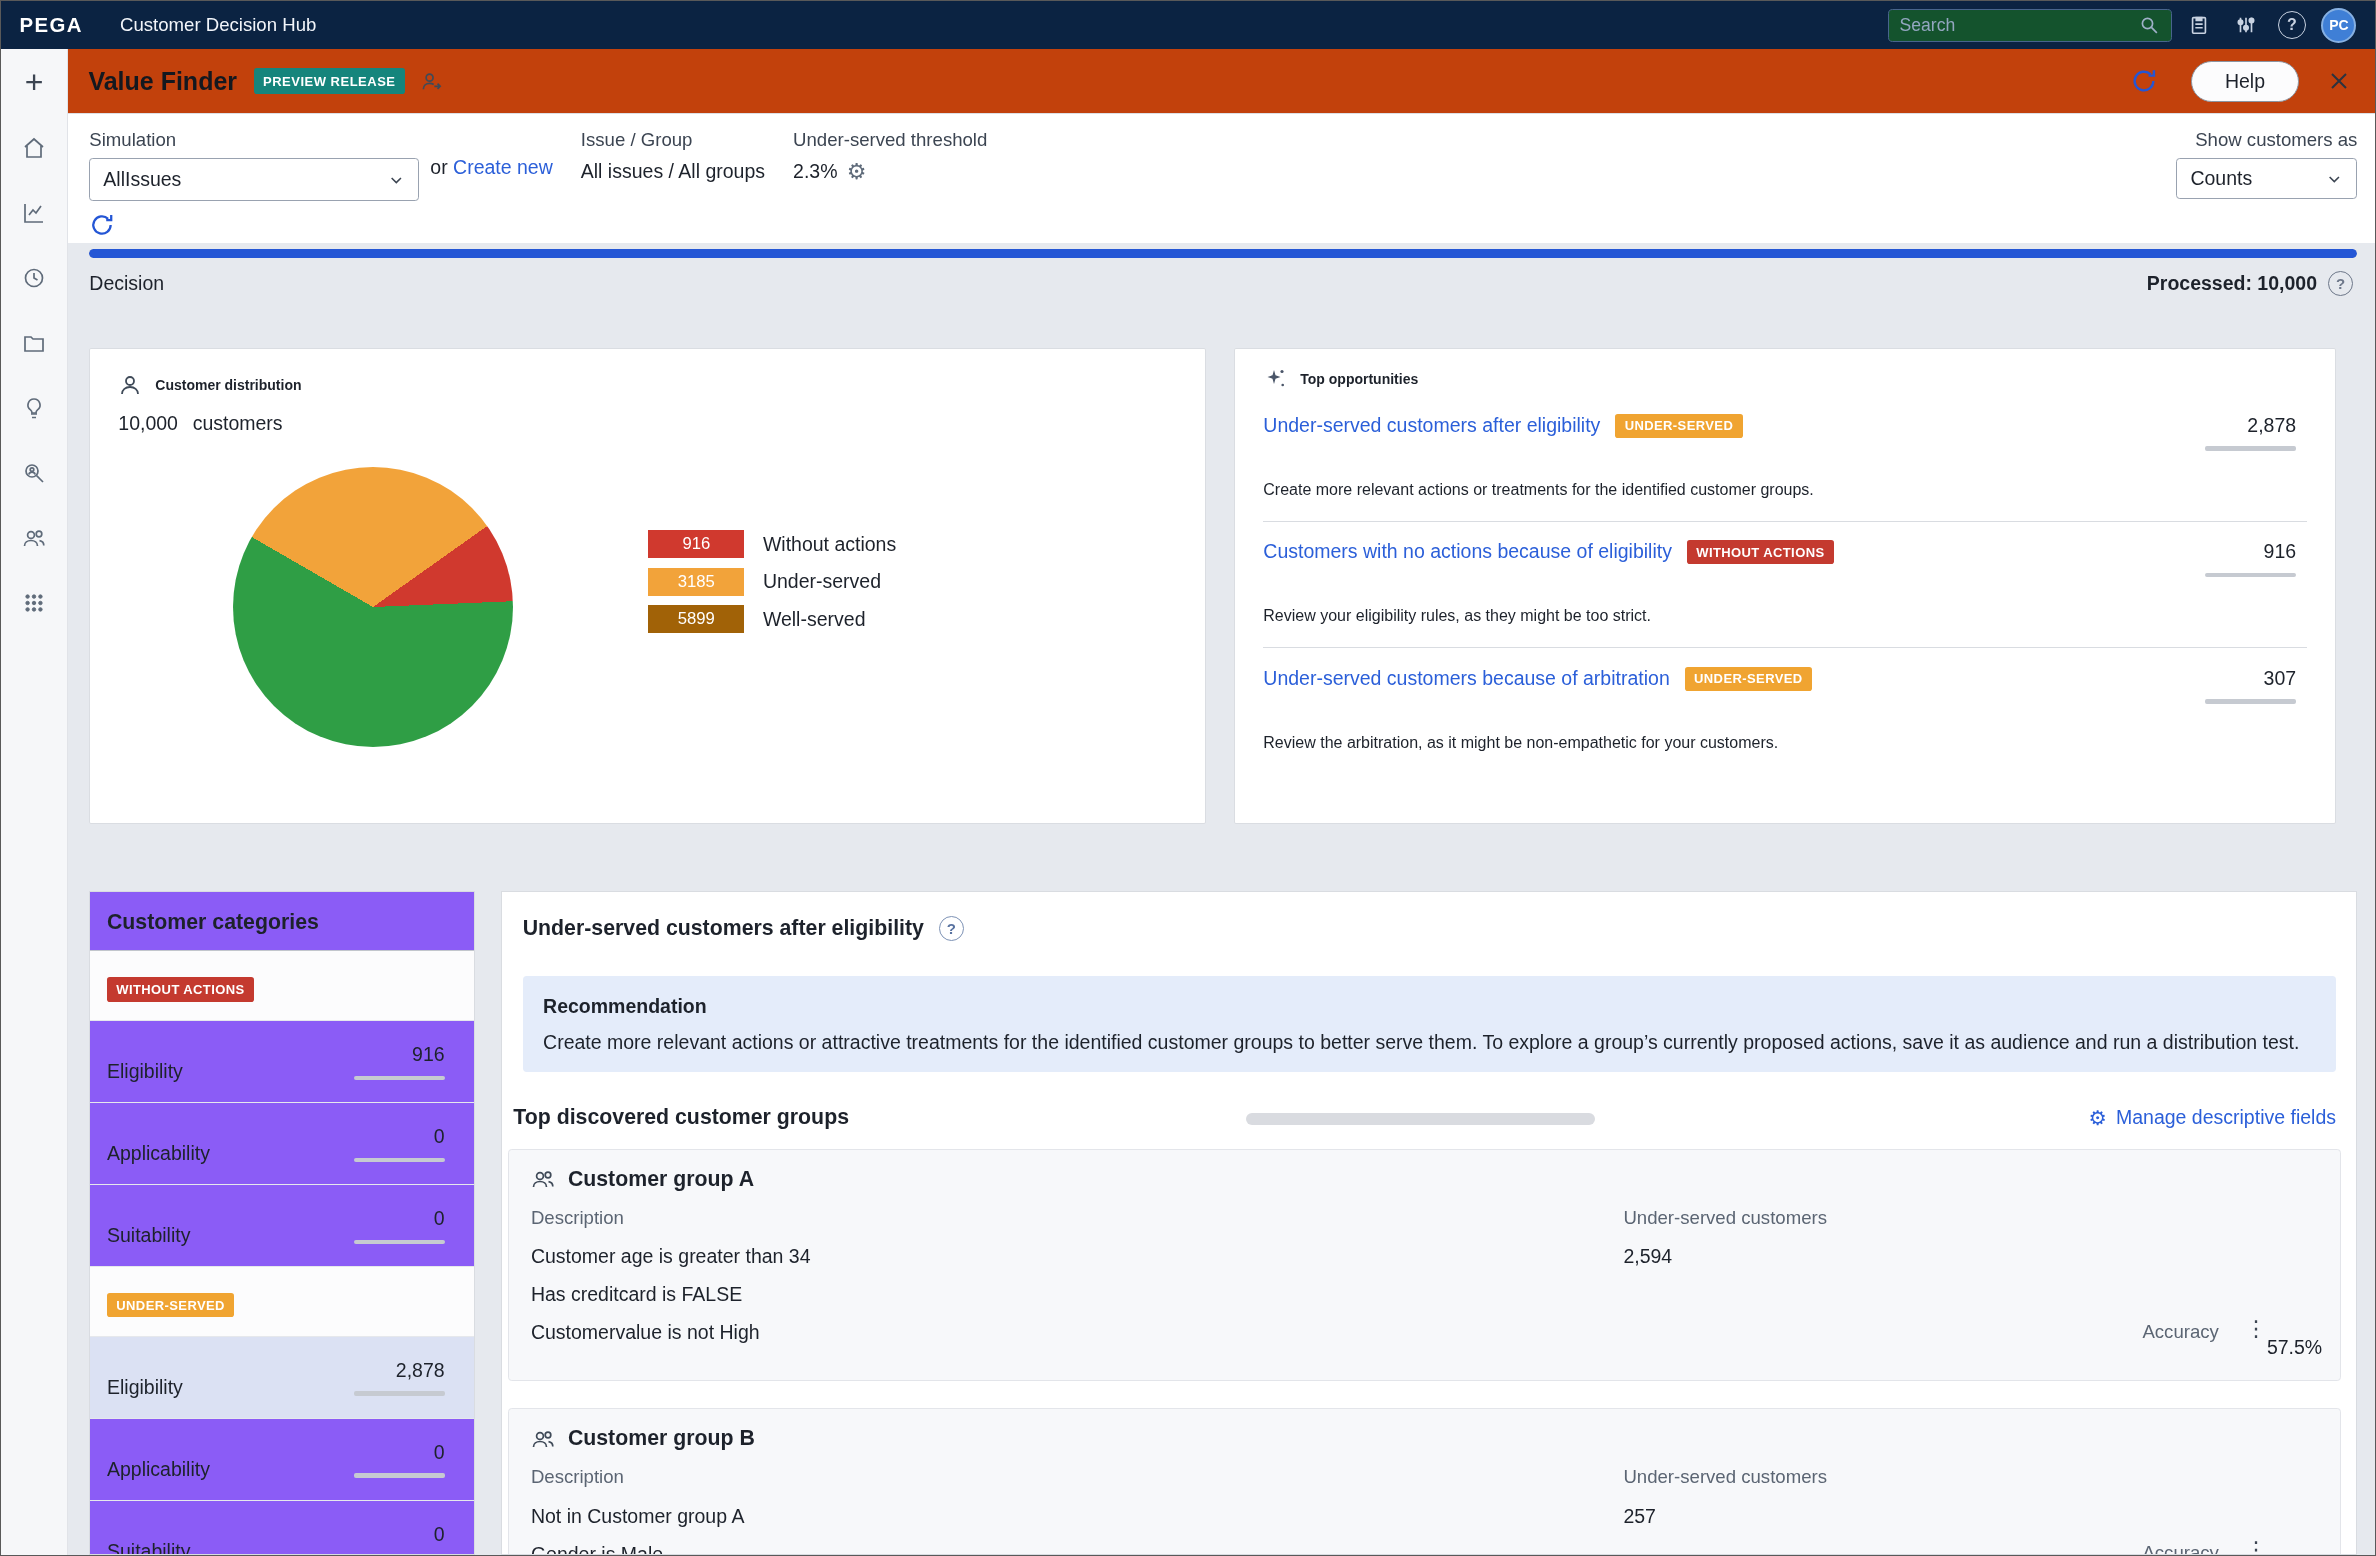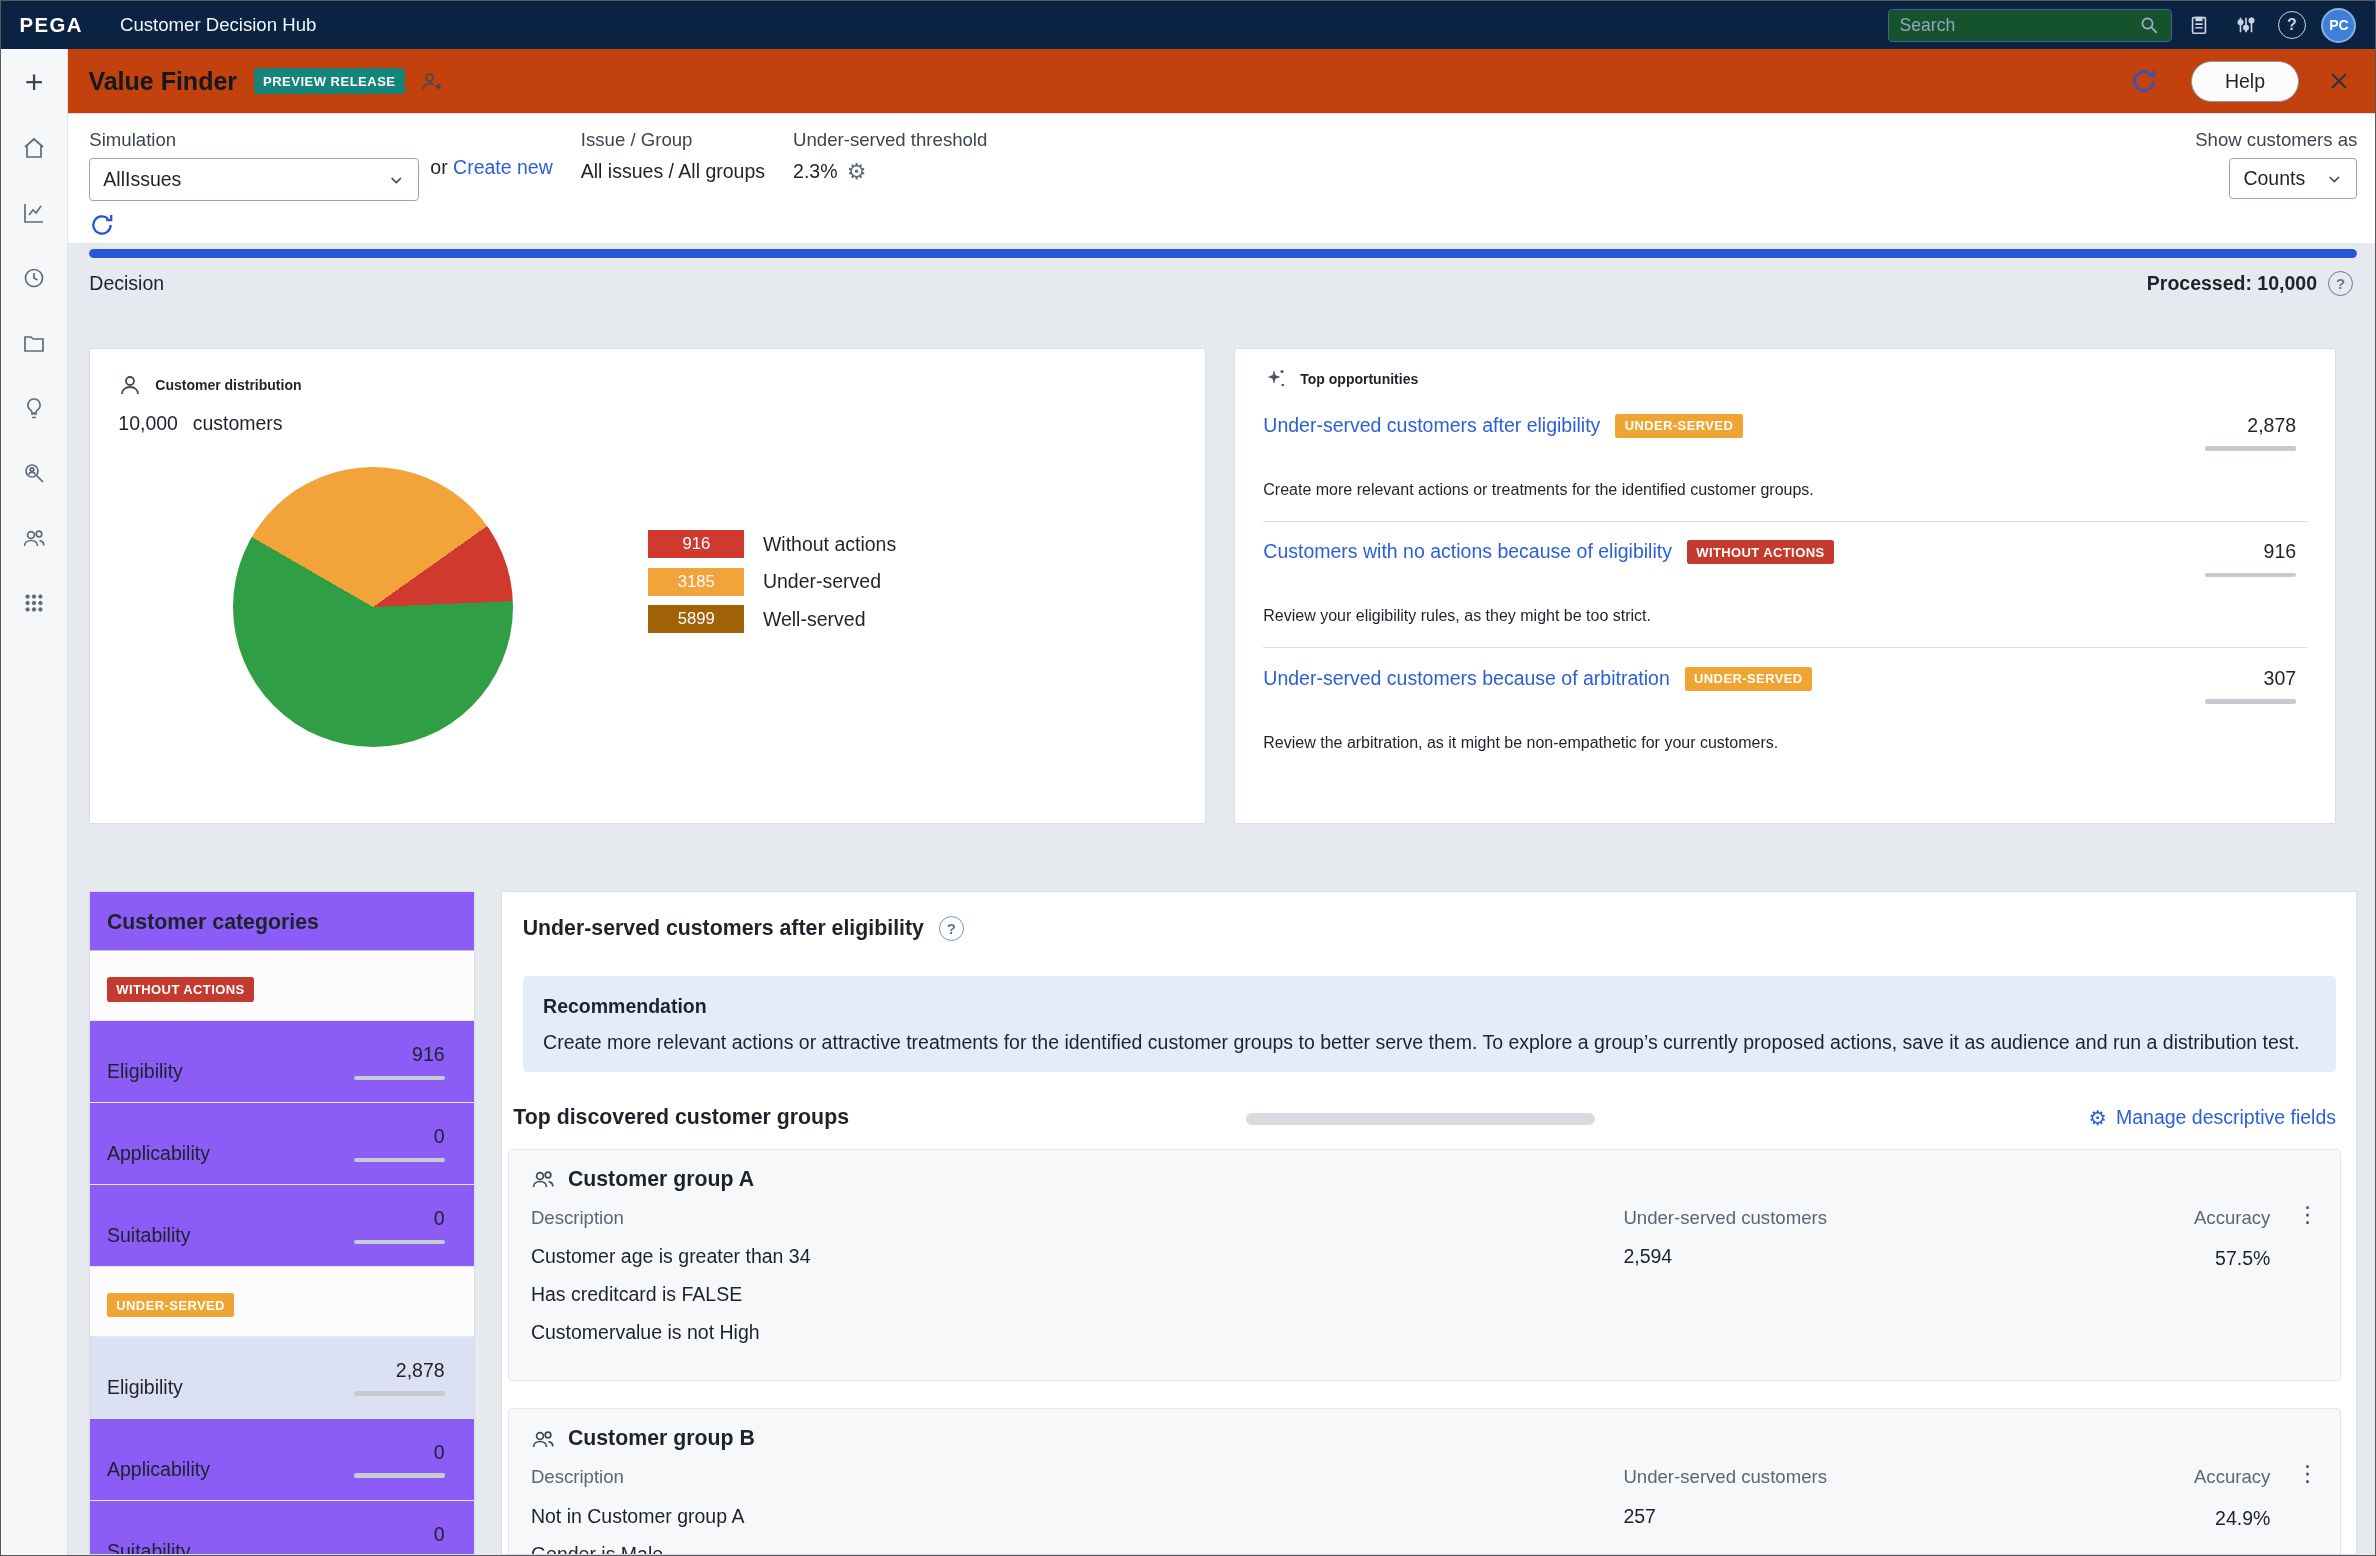--- a/index.html
+++ b/index.html
@@ -36,21 +36,21 @@
   .ph-spacer{flex:1}
   .icon-refresh{display:flex;cursor:pointer}
   .help-btn{border:0.9px solid #8b94a1;border-radius:22px;height:41px;padding:0 33px;display:flex;align-items:center;font-size:19.5px;color:#1d222b;background:#fcfcfd;margin-left:33px;cursor:pointer}
   .close-btn{margin-left:28px;display:flex;cursor:pointer}
 
   
   .controls{background:#fff;padding:15px 17.6px 4.6px 21.3px;display:flex;align-items:flex-start;flex:0 0 auto}
   .f-label{font-size:18.6px;color:#3c4552;margin-bottom:7.4px}
   .select{height:43px;border:0.9px solid #99a2b0;border-radius:3.7px;background:#fff;display:flex;align-items:center;justify-content:space-between;padding:0 13px;font-size:19.5px;color:#1d222b;cursor:pointer}
   .sim-select{width:330px}
-  .counts-select{width:128px;height:41px}
+  .counts-select{width:181px;height:41px}
   .ctl-refresh{margin-top:11px;display:flex;cursor:pointer}
   .or-wrap{margin:27px 0 0 11px;font-size:19.5px;display:flex;align-items:center}
   .link{color:#2b5fd9;cursor:pointer;text-decoration:none}
   .ctl-col{margin-left:28px}
   .ctl-val{font-size:19.5px;margin-top:9.3px;display:flex;align-items:center}
   .gear{font-size:22px;color:#5f6b7a;margin-left:9.3px;cursor:pointer;line-height:1}
   .ctl-spacer{flex:1}
   .right-col{display:flex;flex-direction:column;align-items:flex-end}
 
   
@@ -111,21 +111,21 @@
   .groups-heading h3{font-size:21.3px;font-weight:bold}
   .hscroll-thumb{position:absolute;left:733px;top:7.4px;width:349px;height:12px;background:#d9dbe0;border-radius:6.5px;cursor:pointer}
   .manage-fields{margin-left:auto;display:flex;align-items:center;font-size:19.5px;color:#2b5fd9;cursor:pointer}
   .manage-fields .gear-b{font-size:20.4px;margin-right:9.3px;color:#2b5fd9;line-height:1}
   .group-card{margin:5.6px 15px 22px 5.6px;background:#f7f8fa;border:0.9px solid #e3e5ea;border-radius:3.7px;padding:16.7px 22px 20.4px}
   .group-head{display:flex;align-items:center;font-size:21.3px;font-weight:bold;margin-bottom:15px}
   .group-head svg{margin-right:13px}
   .group-grid{display:flex}
   .g-col1{flex:1;padding-right:28px}
   .g-col2{width:519px;flex:0 0 auto}
-  .g-col3{width:176px;flex:0 0 auto;display:flex;flex-direction:column;align-items:flex-end}
+  .g-col3{width:176px;flex:0 0 auto;display:flex;align-items:flex-end}
   .g-label{font-size:18.6px;color:#5b6573;margin-bottom:16.7px}
   .crit{font-size:19.5px;margin-bottom:15px}
   .g-num{font-size:19.5px;margin-top:1.9px}
   .acc-line{display:flex;align-items:flex-start}
   .kebab{font-size:22px;color:#3c4552;margin-left:26px;cursor:pointer;line-height:.9;margin-top:-1.9px}
 </style>
 </head>
 <body>
 
 <div class="page">

